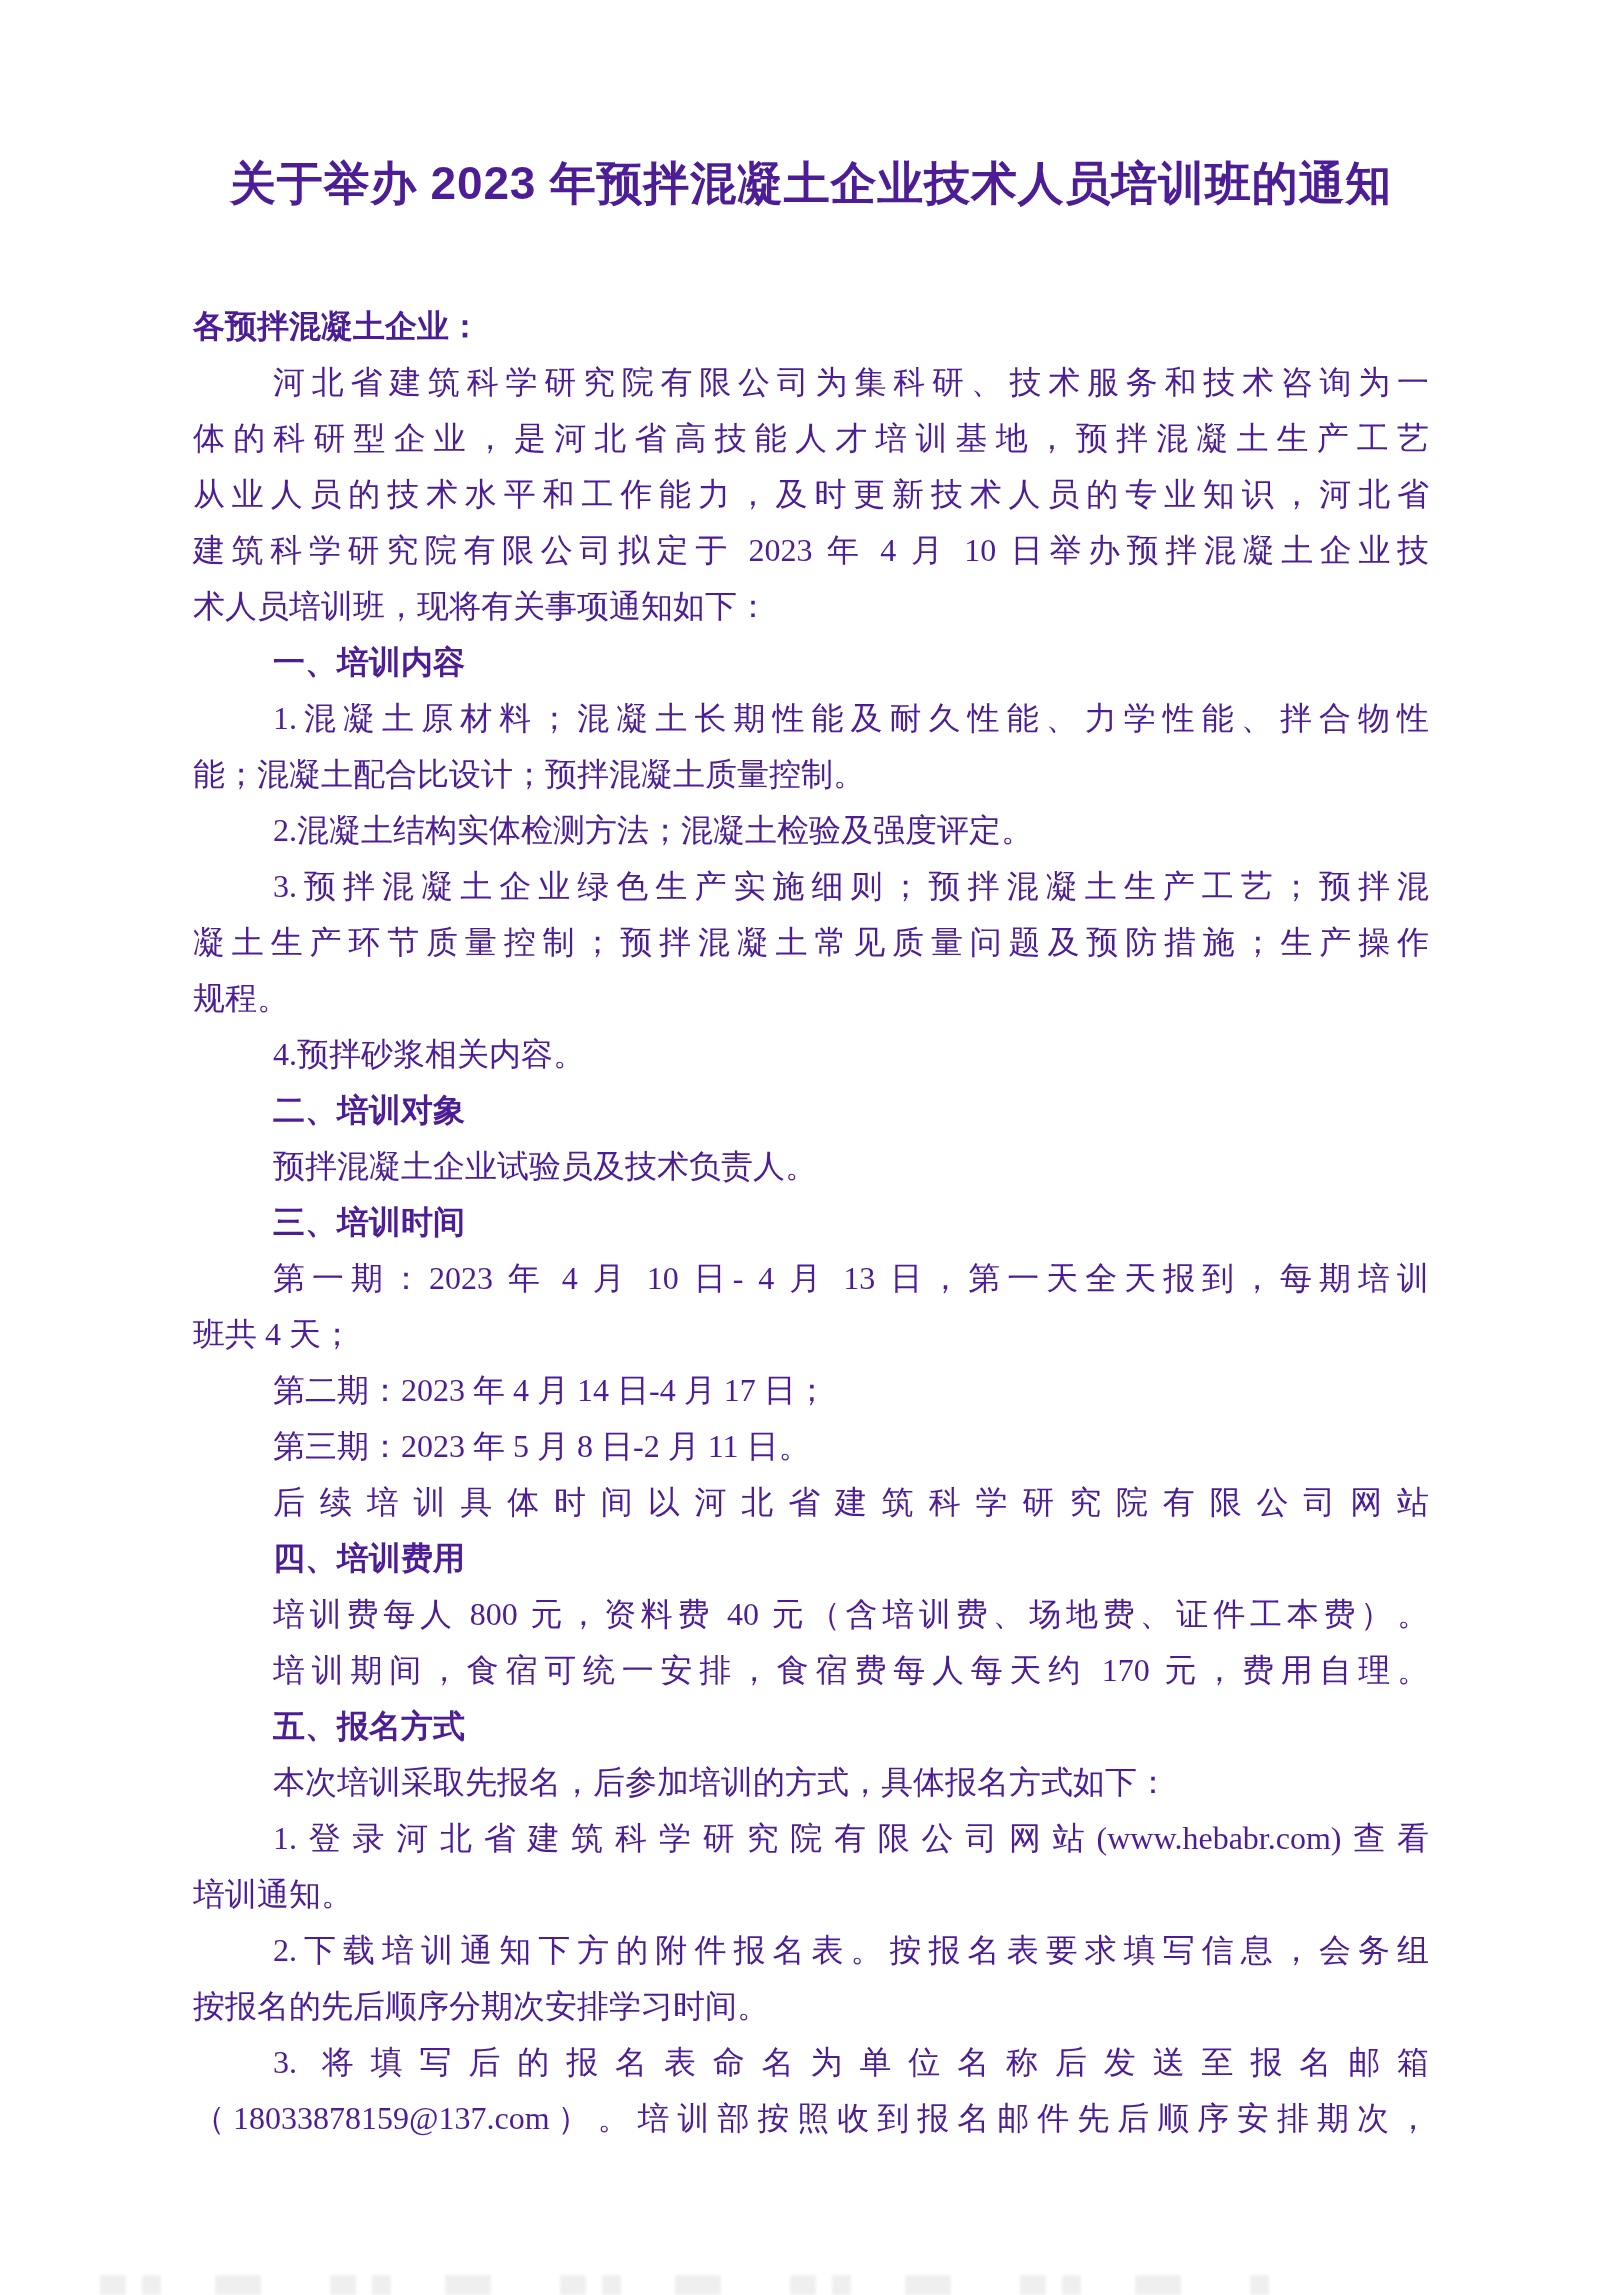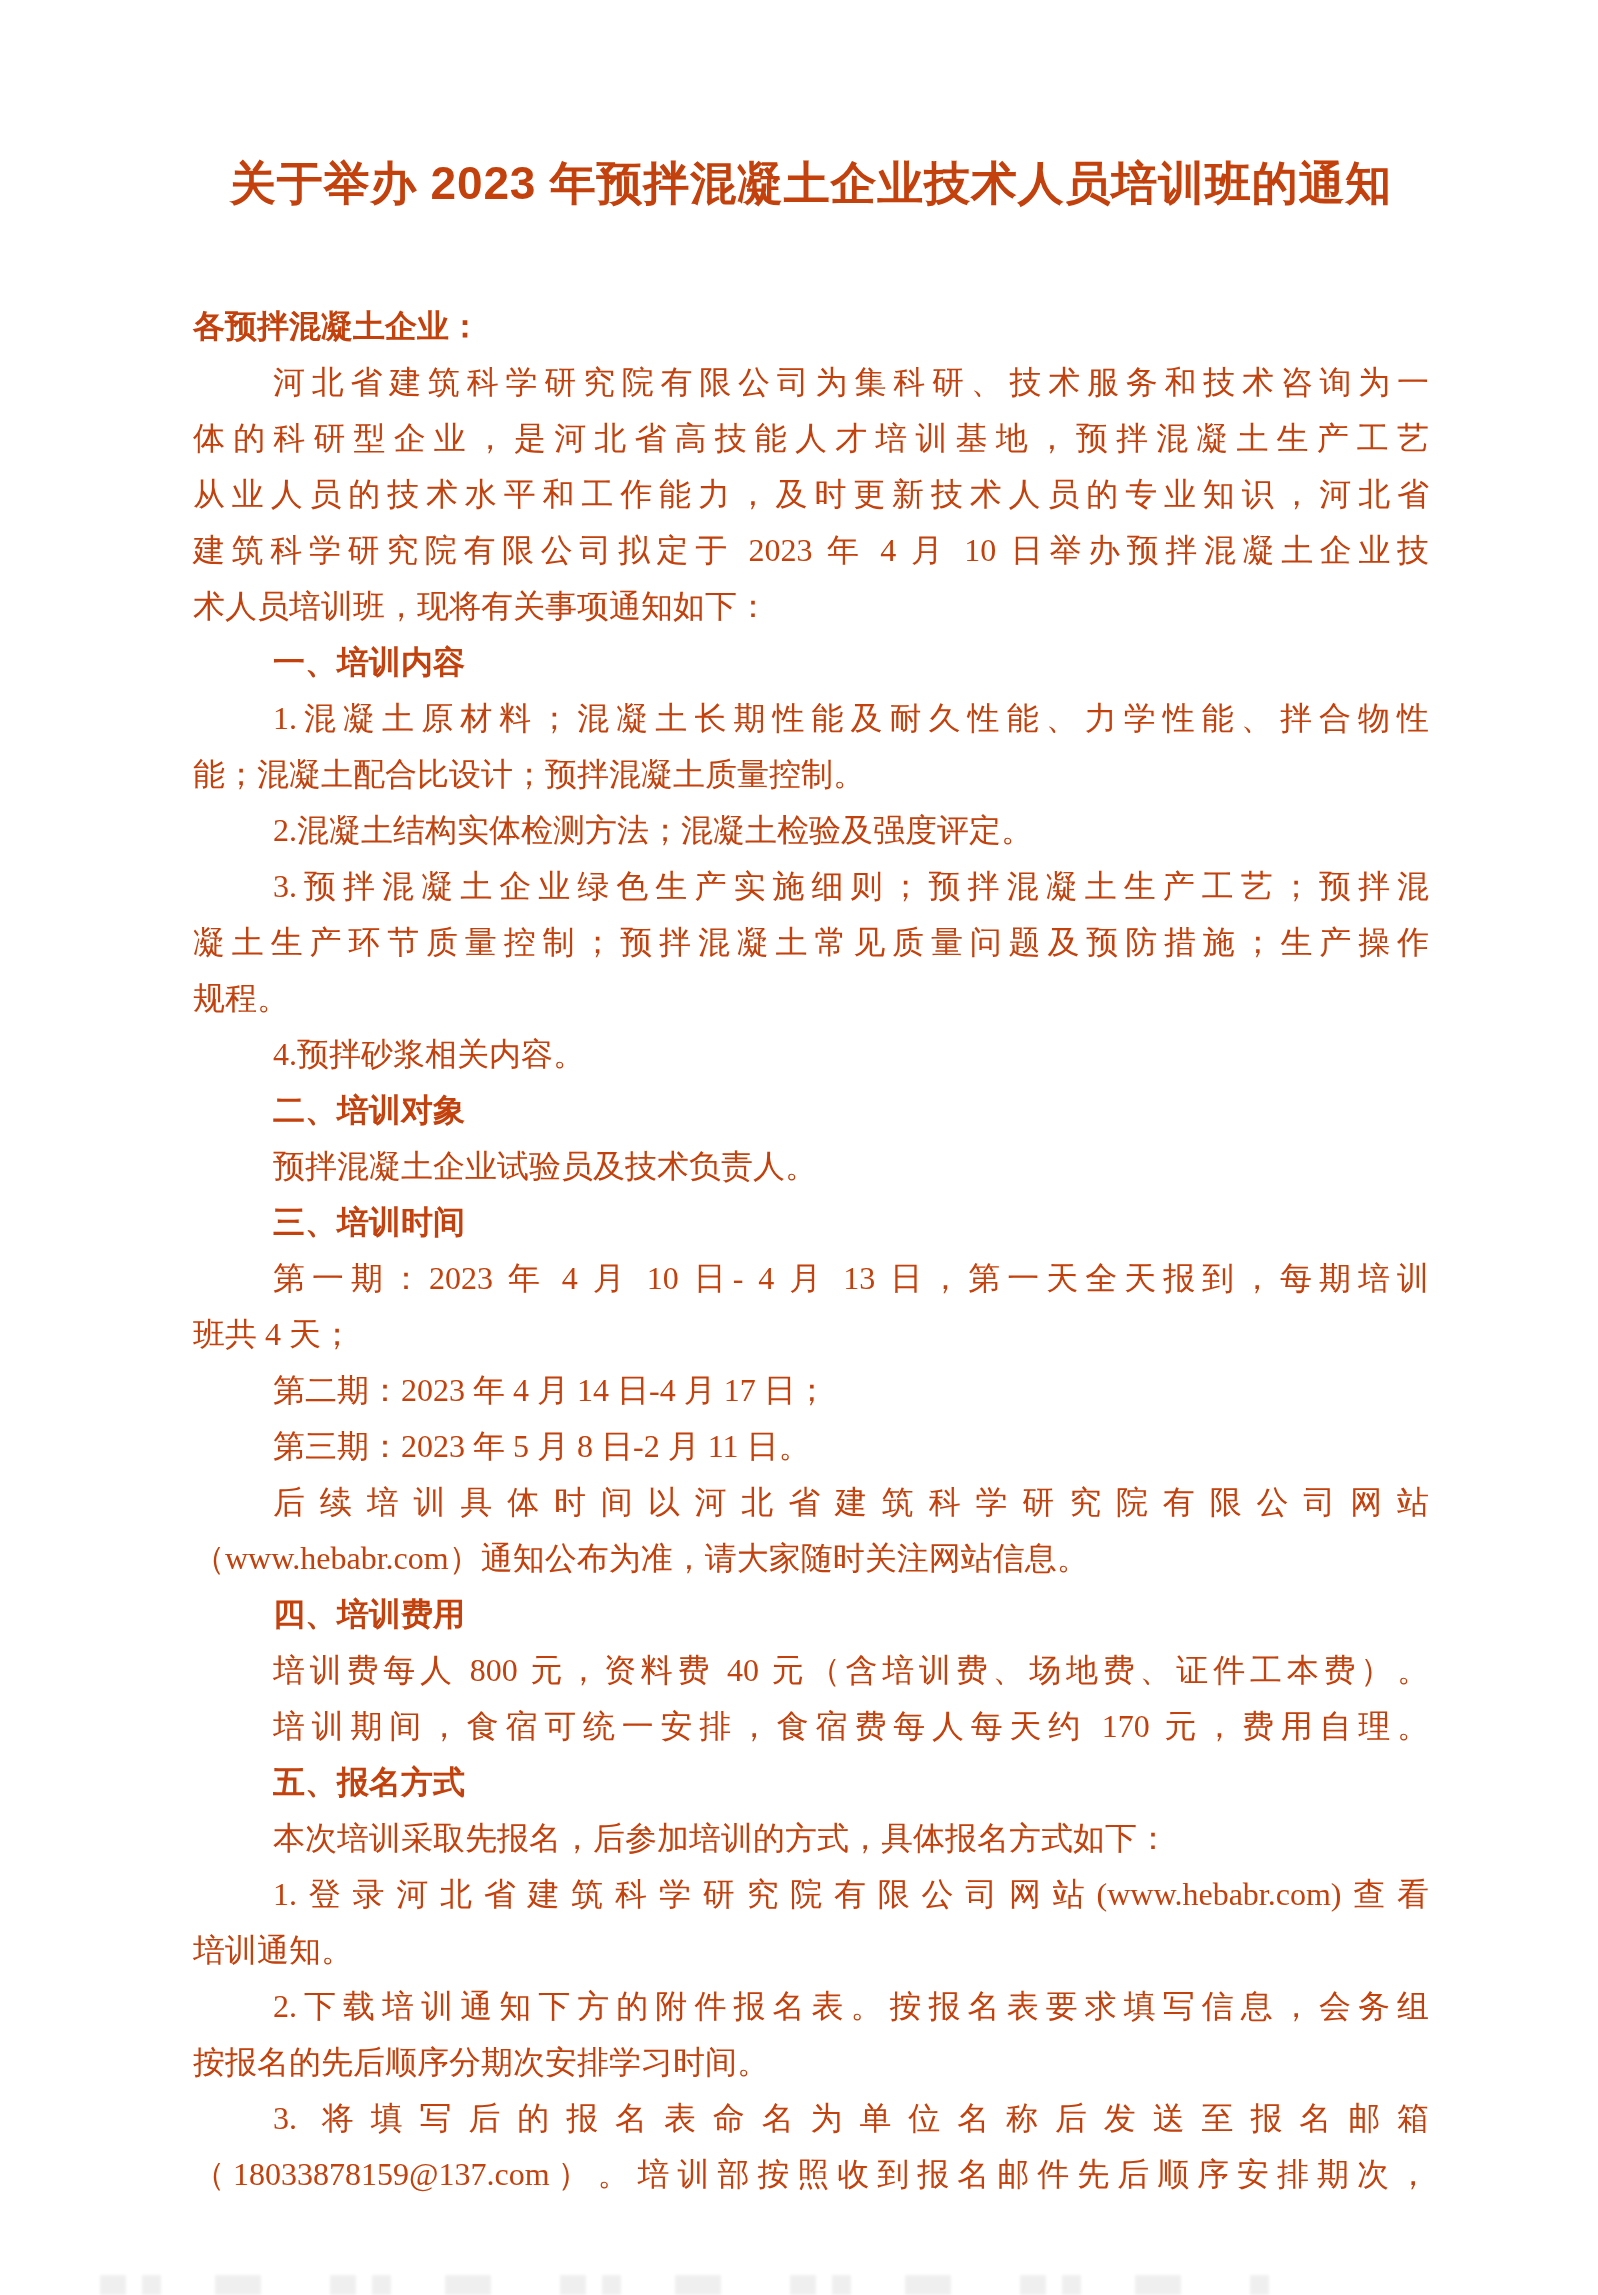--- a/index.html
+++ b/index.html
@@ -7,21 +7,21 @@
     padding: 0;
     background: #e8e8e8;
   }
   .page {
     position: relative;
     width: 1599px;
     height: 2295px;
     background: #ffffff;
     overflow: hidden;
     font-family: "Liberation Serif", "DejaVu Serif", serif;
-    color: #c2410c;
+    color: #4c1d95;
   }
   .content {
     padding: 157px 170px 0 193px;
   }
   .title {
     margin: 0 0 89px 0;
     font-family: "Liberation Sans", "DejaVu Sans", sans-serif;
     font-weight: 700;
     font-size: 46px;
     line-height: 52px;
@@ -87,21 +87,20 @@
         <div class="ln">规程。</div>
         <div class="ln ind">4.预拌砂浆相关内容。</div>
         <div class="ln ind b">二、培训对象</div>
         <div class="ln ind">预拌混凝土企业试验员及技术负责人。</div>
         <div class="ln ind b">三、培训时间</div>
         <div class="ln ind fill">第一期：2023 年 4 月 10 日- 4 月 13 日，第一天全天报到，每期培训</div>
         <div class="ln">班共 4 天；</div>
         <div class="ln ind">第二期：2023 年 4 月 14 日-4 月 17 日；</div>
         <div class="ln ind">第三期：2023 年 5 月 8 日-2 月 11 日。</div>
         <div class="ln ind fill">后续培训具体时间以河北省建筑科学研究院有限公司网站</div>
-        <div class="ln">（www.hebabr.com）通知公布为准，请大家随时关注网站信息。</div>
         <div class="ln ind b">四、培训费用</div>
         <div class="ln ind fill">培训费每人 800 元，资料费 40 元（含培训费、场地费、证件工本费）。</div>
         <div class="ln ind fill">培训期间，食宿可统一安排，食宿费每人每天约 170 元，费用自理。</div>
         <div class="ln ind b">五、报名方式</div>
         <div class="ln ind">本次培训采取先报名，后参加培训的方式，具体报名方式如下：</div>
         <div class="ln ind fill">1.登录河北省建筑科学研究院有限公司网站(www.hebabr.com)查看</div>
         <div class="ln">培训通知。</div>
         <div class="ln ind fill">2.下载培训通知下方的附件报名表。按报名表要求填写信息，会务组</div>
         <div class="ln">按报名的先后顺序分期次安排学习时间。</div>
         <div class="ln ind fill">3. 将填写后的报名表命名为单位名称后发送至报名邮箱</div>

